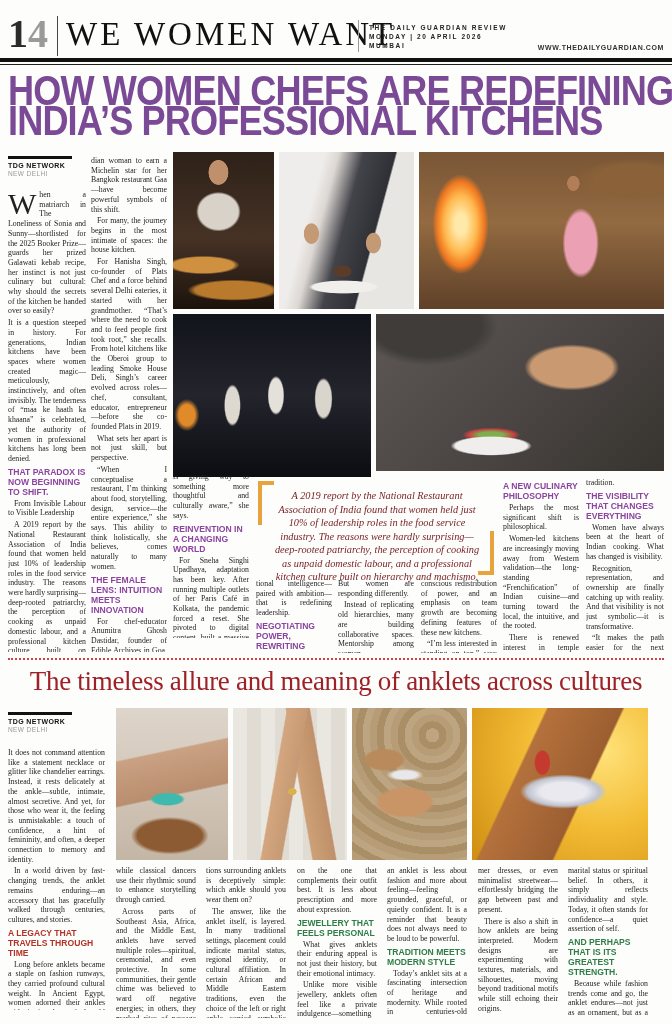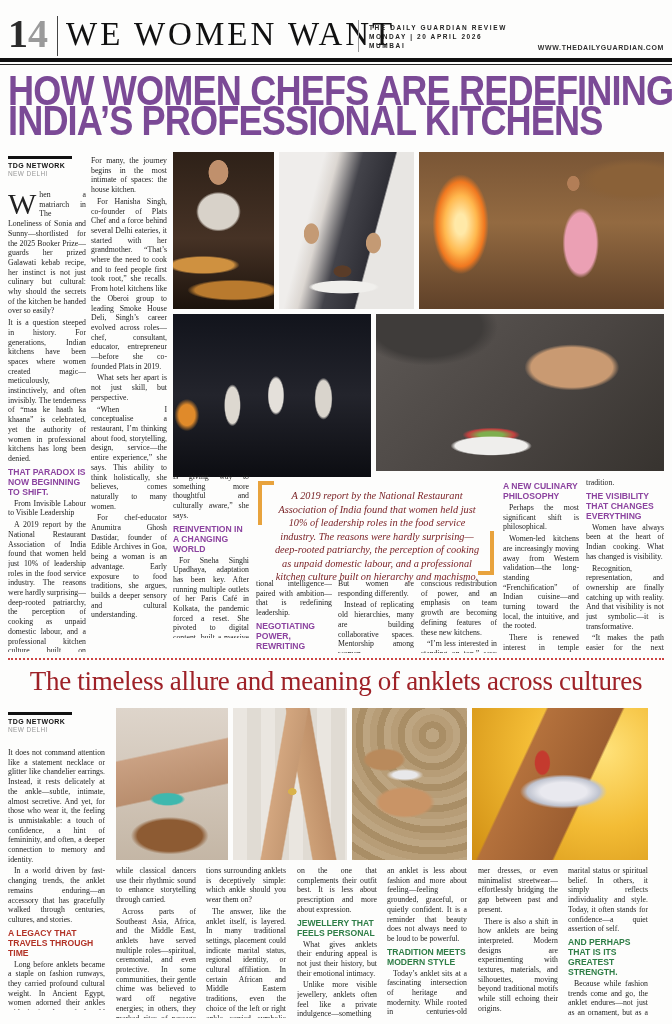--- a/index.html
+++ b/index.html
@@ -147,24 +147,26 @@
       <span class="dropcap">W</span><span>hen a matriarch in The Loneliness of Sonia and Sunny—shortlisted for the 2025 Booker Prize—guards her prized Galawati kebab recipe, her instinct is not just culinary but cultural: why should the secrets of the kitchen be handed over so easily?</span>
     </div>
     <div>
         <div class="rc p">It is a question steeped in history. For generations, Indian kitchens have been spaces where women created magic—meticulously, instinctively, and often invisibly. The tenderness of “maa ke haath ka khaana” is celebrated, yet the authority of women in professional kitchens has long been denied.</div>
         <div class="rc hp">THAT PARADOX IS NOW BEGINNING TO SHIFT.</div>
         <div class="rc p">From Invisible Labour to Visible Leadership</div>
         <div class="rc p">A 2019 report by the National Restaurant Association of India found that women held just 10% of leadership roles in the food service industry. The reasons were hardly surprising—deep-rooted patriarchy, the perception of cooking as unpaid domestic labour, and a professional kitchen culture built on hierarchy and machismo.</div>
       </div>
   </div>
   <div class="abs col" style="left:91px;top:156px;width:76px;height:496px;">
+      <div class="rc p">dian woman to earn a Michelin star for her Bangkok restaurant Gaa—have become powerful symbols of this shift.</div>
       <div class="rc p">For many, the journey begins in the most intimate of spaces: the house kitchen.</div>
       <div class="rc p">For Hanisha Singh, co-founder of Plats Chef and a force behind several Delhi eateries, it started with her grandmother. “That’s where the need to cook and to feed people first took root,” she recalls. From hotel kitchens like the Oberoi group to leading Smoke House Deli, Singh’s career evolved across roles—chef, consultant, educator, entrepreneur—before she co-founded Plats in 2019.</div>
       <div class="rc p">What sets her apart is not just skill, but perspective.</div>
       <div class="rc p">“When I conceptualise a restaurant, I’m thinking about food, storytelling, design, service—the entire experience,” she says. This ability to think holistically, she believes, comes naturally to many women.</div>
+      <div class="rc hp">THE FEMALE LENS: INTUITION MEETS INNOVATION</div>
       <div class="rc p">For chef-educator Anumitra Ghosh Dastidar, founder of Edible Archives in Goa, being a woman is an advantage. Early exposure to food traditions, she argues, builds a deeper sensory and cultural understanding.</div>
     </div>
   <div class="abs col" style="left:173px;top:472px;width:76px;height:166px;">
       <div class="rc p">is giving way to something more thoughtful and culturally aware,” she says.</div>
       <div class="rc hp">REINVENTION IN A CHANGING WORLD</div>
       <div class="rc p">For Sneha Singhi Upadhaya, adaptation has been key. After running multiple outlets of her Paris Café in Kolkata, the pandemic forced a reset. She pivoted to digital content, built a massive online following, and launched her own kitchenware brand.</div>
     </div>
   <div class="abs col" style="left:256px;top:579px;width:76px;height:74px;">
       <div class="rc p">tional intelligence—paired with ambition—that is redefining leadership.</div>
       <div class="rc hp">NEGOTIATING POWER, REWRITING RULES</div>

